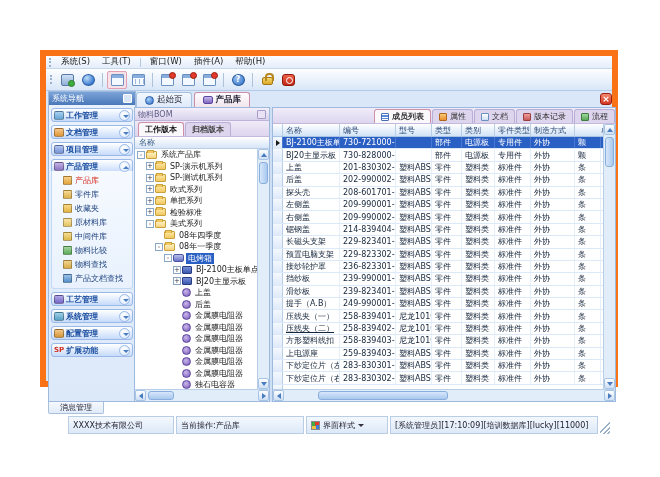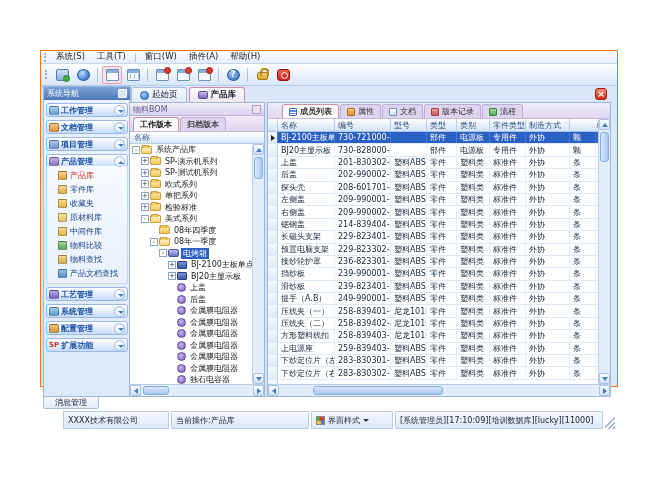--- a/index.html
+++ b/index.html
@@ -1,18 +1,18 @@
 <!DOCTYPE html>
 <html><head>
 <meta charset="utf-8">
 <style>
   *{box-sizing:border-box;margin:0;padding:0;}
   html,body{width:660px;height:477px;}
   body{background:#fff;font-family:"DejaVu Sans","Liberation Sans",sans-serif;position:relative;overflow:hidden;}
-  .app{position:absolute;left:40px;top:50px;width:578px;height:337px;background:#d9e7f8;border:1px solid #f97316;}
+  .app{position:absolute;left:40px;top:50px;width:578px;height:337px;background:#d9e7f8;border:6px solid #f97316;}
 
   
   .menubar{height:13px;background:linear-gradient(#fbfdff,#e4edfa);border-bottom:1px solid #c6d7ec;display:flex;align-items:center;font-size:8.5px;color:#1a1a1a;padding-left:2px;}
   .grip{width:3px;height:9px;border-left:2px dotted #9ab2d0;margin:0 3px 0 1px;}
   .menu-item{padding:1px 6px;cursor:default;white-space:nowrap;}
   .vsep{width:1px;height:9px;background:#b4c8e0;margin:0 3px;}
 
   
   .toolbar{height:22px;background:linear-gradient(#fdfeff,#d8e6f8);border-bottom:1px solid #b4cbe8;display:flex;align-items:center;padding-left:3px;gap:1px;}
   .tbtn{width:20px;height:18px;display:flex;align-items:center;justify-content:center;border-radius:2px;border:1px solid transparent;}
@@ -92,21 +92,21 @@
   .tri-up{width:0;height:0;border-left:3px solid transparent;border-right:3px solid transparent;border-bottom:4px solid #4a7cc0;}
   .tri-down{width:0;height:0;border-left:3px solid transparent;border-right:3px solid transparent;border-top:4px solid #4a7cc0;}
   .tri-left{width:0;height:0;border-top:3px solid transparent;border-bottom:3px solid transparent;border-right:4px solid #4a7cc0;}
   .tri-right{width:0;height:0;border-top:3px solid transparent;border-bottom:3px solid transparent;border-left:4px solid #4a7cc0;}
   .vthumb{width:9px;background:linear-gradient(90deg,#d8e7fa,#a8c8ee);border:1px solid #88aede;border-radius:3px;margin-top:2px;}
   .hthumb{height:9px;background:linear-gradient(#d8e7fa,#a8c8ee);border:1px solid #88aede;border-radius:3px;margin-left:2px;}
   .sspacer{flex:1;}
 
   
   .detail{position:absolute;left:138px;top:0;right:0;height:295px;border:1px solid #9db9dd;background:#fff;display:flex;flex-direction:column;}
-  .detail-tabs{flex:none;height:16px;background:linear-gradient(#f0ecf9,#ded6ef);display:flex;align-items:flex-end;gap:1px;padding-left:14px;border-bottom:1px solid #c5bade;}
+  .detail-tabs{flex:none;height:16px;background:linear-gradient(#f0ecf9,#ded6ef);display:flex;align-items:flex-end;gap:1px;padding-left:14px;border-bottom:1px solid #c5bade;justify-content:flex-end;}
   .dttab{height:14px;padding:0 6px;display:flex;align-items:center;gap:3px;font-size:8px;border:1px solid #b9aed6;border-bottom:none;border-radius:3px 3px 0 0;background:#ddd4ee;color:#333;white-space:nowrap;}
   .dttab.active{background:#fbf8fc;border-color:#cf8fa5;font-weight:bold;}
   .dtico{width:8px;height:8px;border-radius:1px;flex:none;}
   [data-name="member-list-icon"]{background:repeating-linear-gradient(#fff 0 1px,#5a8ad8 1px 2.5px);border:1px solid #4a6cb0;}
   [data-name="property-icon"]{background:linear-gradient(#f8c878,#e89030);border:1px solid #b06818;}
   [data-name="document-icon"]{background:linear-gradient(#fff,#cfe0f4);border:1px solid #6a90c0;}
   [data-name="version-record-icon"]{background:linear-gradient(#f0a0a0,#c85858);border:1px solid #984040;}
   [data-name="flow-icon"]{background:linear-gradient(#a0d8a0,#58a858);border:1px solid #3c7c3c;}
   .table-wrap{flex:1;display:flex;overflow:hidden;}
   .tablecol{flex:1;display:flex;flex-direction:column;overflow:hidden;}
@@ -646,21 +646,21 @@
                     <span class="td" data-name="cell" style="width: 56px;">258-839401-00X</span>
                     <span class="td" data-name="cell" style="width: 36px;">尼龙1010</span>
                     <span class="td" data-name="cell" style="width: 30px;">零件</span>
                     <span class="td" data-name="cell" style="width: 33px;">塑料类</span>
                     <span class="td" data-name="cell" style="width: 36px;">标准件</span>
                     <span class="td" data-name="cell" style="width: 44px;">外协</span>
                     <span class="td" data-name="cell" style="width: 26px;">条</span>
                   </div>
                   <div class="tr" data-name="table-row-15">
                     <span class="td ind" data-name="row-indicator" style="width: 10px;"></span>
-                    <span class="td" data-name="cell" style="width: 57px;">压线夹（二）</span>
+                    <span class="td" data-name="cell" style="width: 57px; text-decoration: underline;">压线夹（二）</span>
                     <span class="td" data-name="cell" style="width: 56px;">258-839402-00X</span>
                     <span class="td" data-name="cell" style="width: 36px;">尼龙1010</span>
                     <span class="td" data-name="cell" style="width: 30px;">零件</span>
                     <span class="td" data-name="cell" style="width: 33px;">塑料类</span>
                     <span class="td" data-name="cell" style="width: 36px;">标准件</span>
                     <span class="td" data-name="cell" style="width: 44px;">外协</span>
                     <span class="td" data-name="cell" style="width: 26px;">条</span>
                   </div>
                   <div class="tr" data-name="table-row-16">
                     <span class="td ind" data-name="row-indicator" style="width: 10px;"></span>

